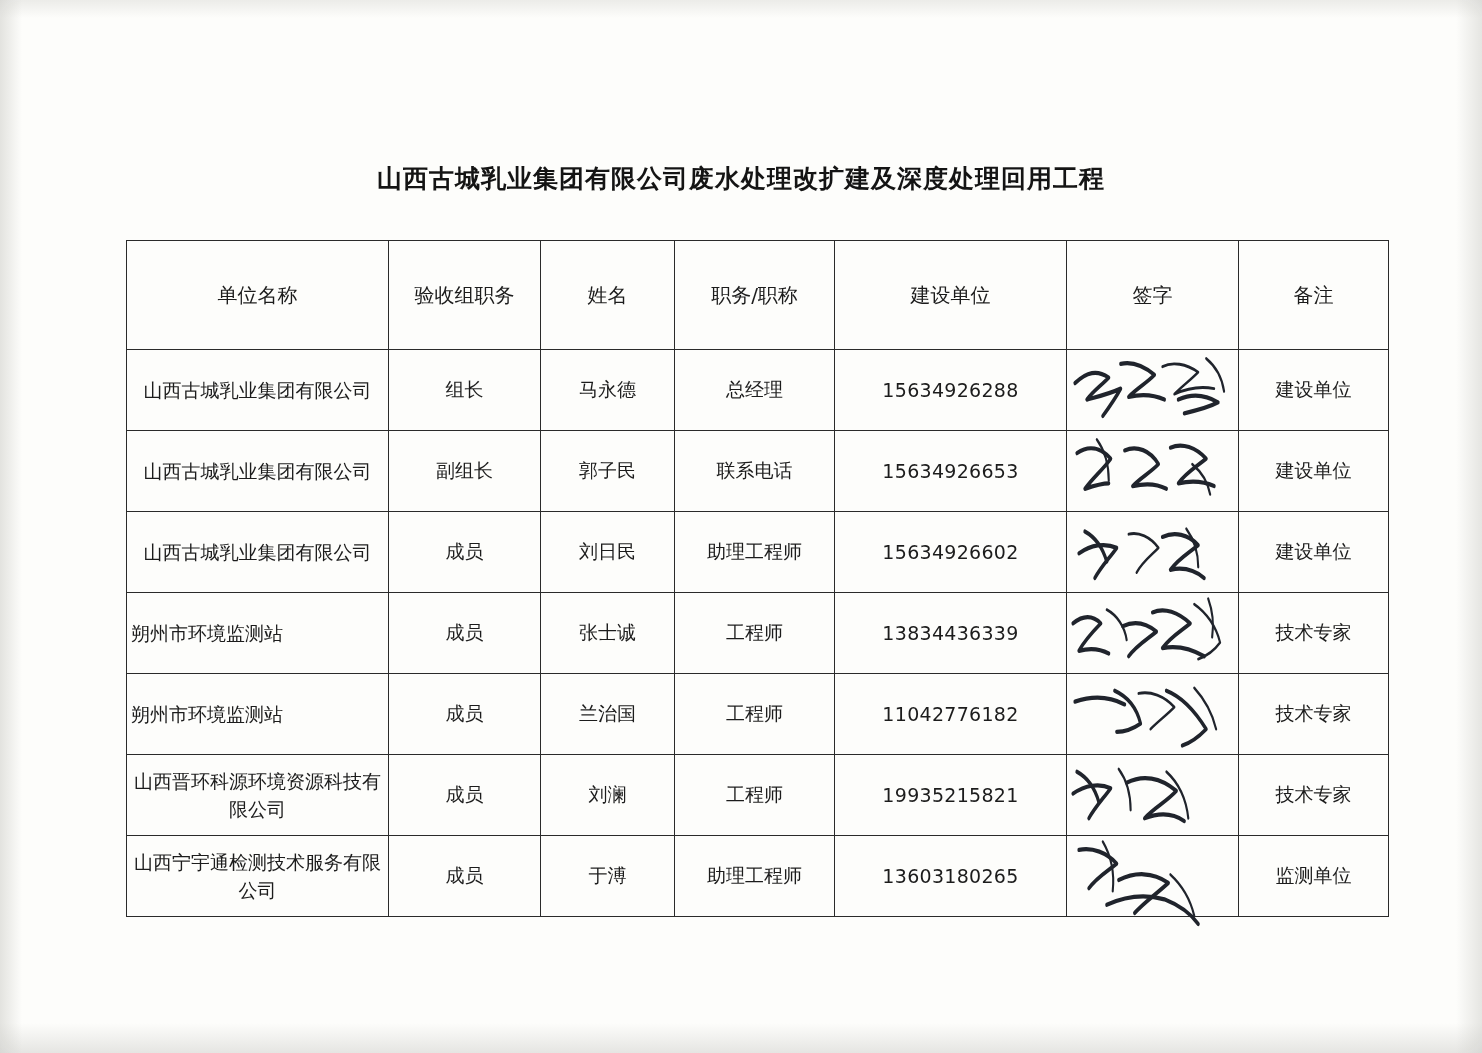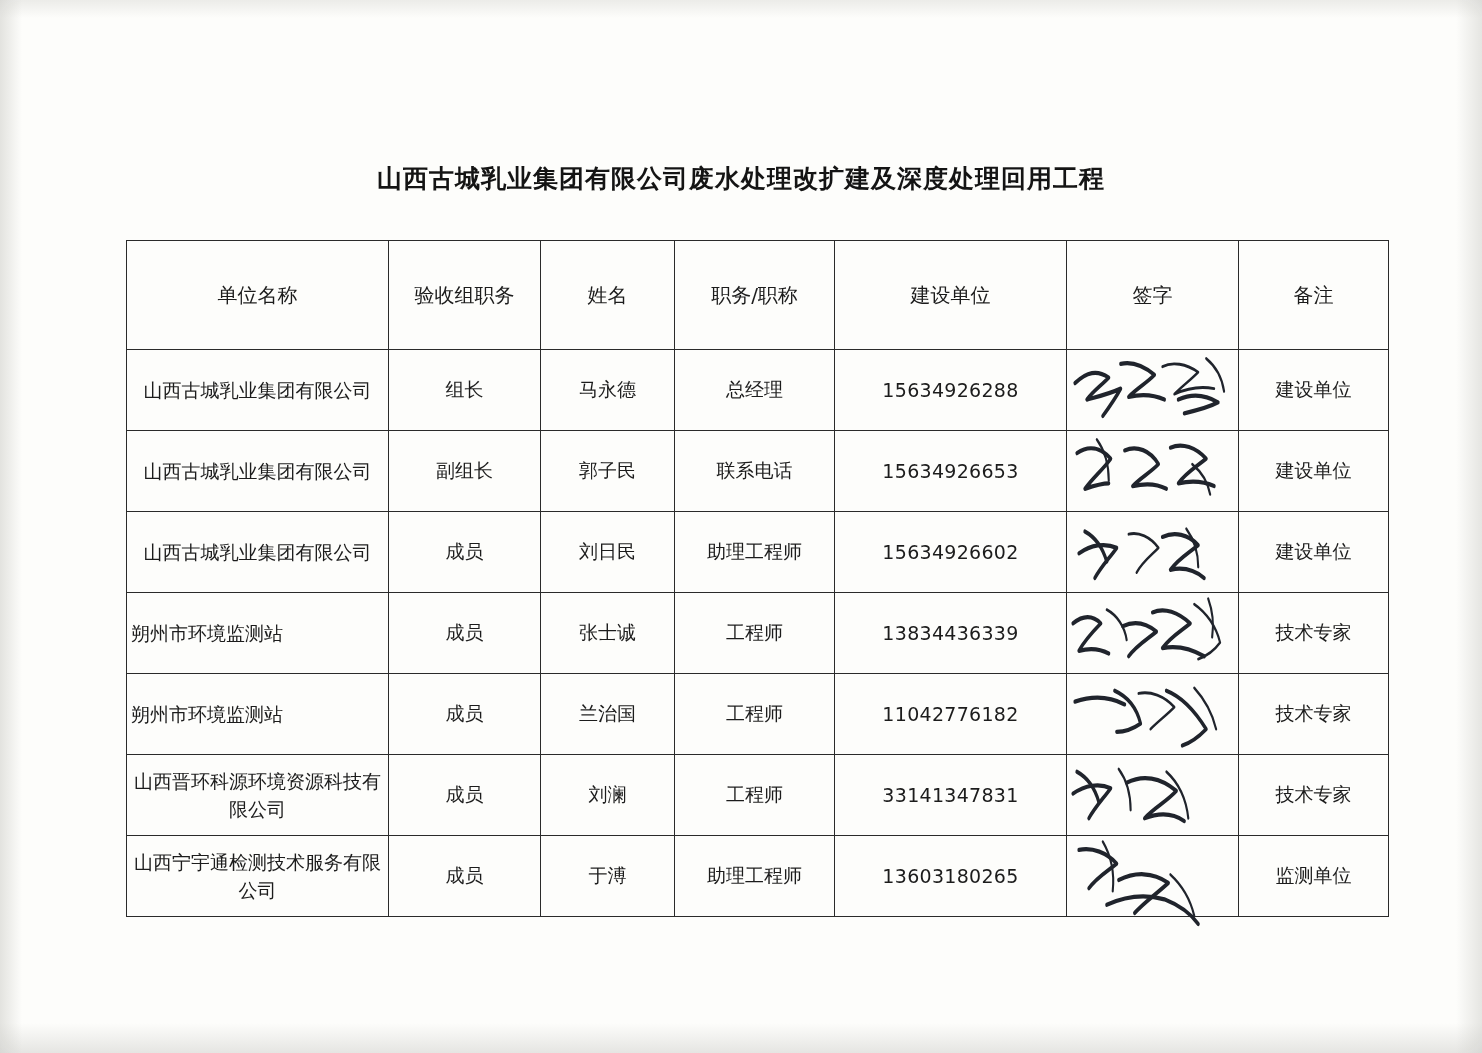--- a/index.html
+++ b/index.html
@@ -257,21 +257,21 @@
               </svg>
             </span>
           </td>
           <td>技术专家</td>
         </tr>
         <tr>
           <td class="unit">山西晋环科源环境资源科技有限公司</td>
           <td>成员</td>
           <td>刘澜</td>
           <td>工程师</td>
-          <td class="phone">33141347831</td>
+          <td class="phone">19935215821</td>
           <td class="sign">
             <span class="sig">
               <svg viewBox="0 0 172 70" preserveAspectRatio="none">
                 <path d="M10,18 C20,22 28,30 32,40"></path>
                 <path d="M6,34 C18,28 32,26 44,30 C36,38 28,44 22,52"></path>
                 <path class="thin" d="M52,16 C60,24 64,34 64,46"></path>
                 <path d="M60,26 C76,20 94,22 110,32 C100,40 88,44 78,52 C92,48 106,48 118,54"></path>
                 <path class="thin" d="M100,18 C112,26 120,38 122,52"></path>
               </svg>
             </span>

